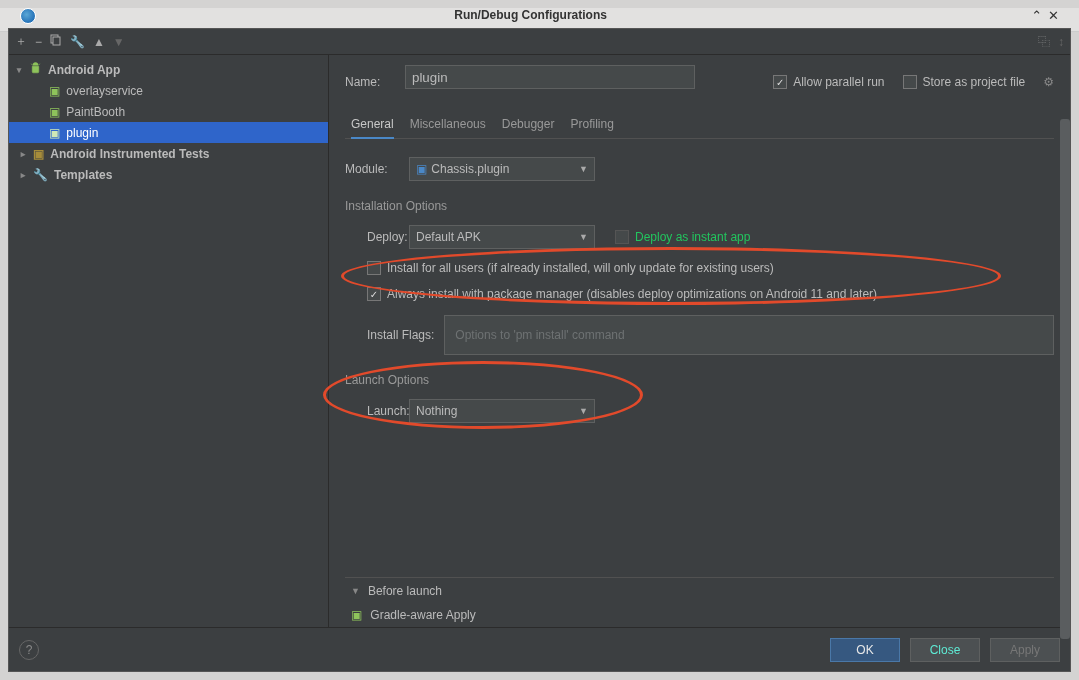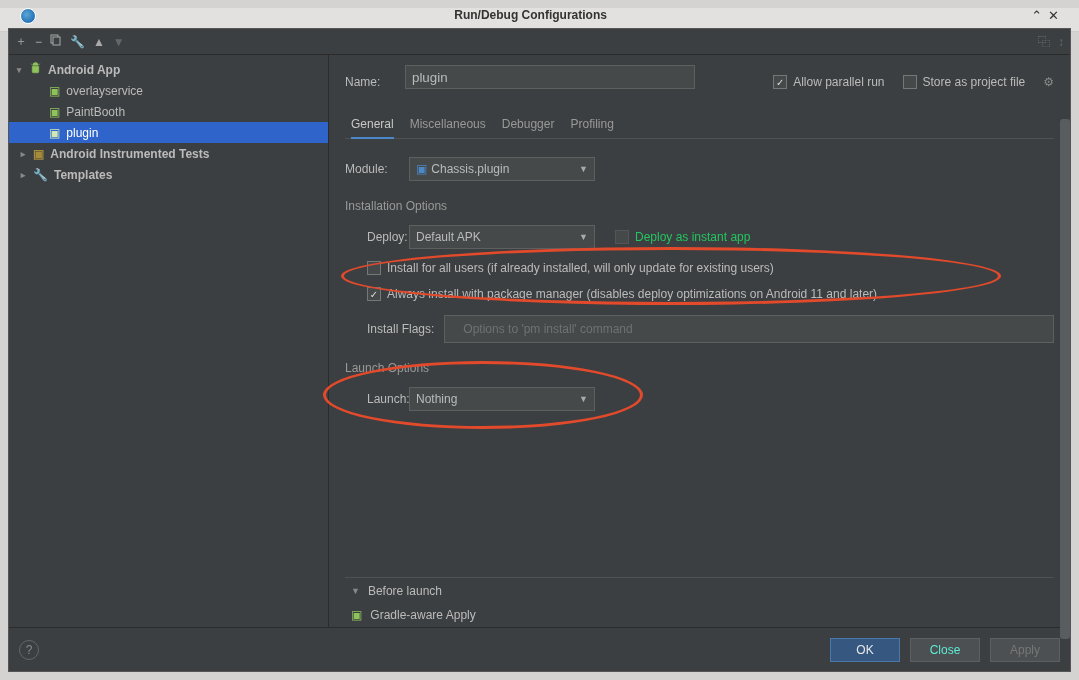--- a/index.html
+++ b/index.html
@@ -111,22 +111,22 @@
   .form-row .flabel { width: 64px; color: #bbb; padding-left: 22px; }
   .combo {
     background: #45494a; border: 1px solid #5e6060; height: 24px;
     display: inline-flex; align-items: center; padding: 0 6px; color: #bbb;
     position: relative;
   }
   .combo .arrow { margin-left: 8px; color: #aaa; font-size: 9px; }
   .subchk { display: flex; align-items: center; gap: 10px; margin-top: 12px; padding-left: 22px; color: #bbb; }
   .install-flags-row { display: flex; align-items: center; margin-top: 14px; padding-left: 22px; gap: 10px; }
   .install-flags-row .placeholder-input {
-    flex: 1; height: 28px; background: #45494a; border: 1px solid #5e6060;
-    color: #6e7273; padding: 0 18px; display: flex; align-items: center;
+    flex: 1; height: 40px; background: #45494a; border: 1px solid #5e6060;
+    color: #6e7273; padding: 0 10px; display: flex; align-items: center;
   }
   .before-launch {
     border-top: 1px solid #515151;
     display: flex; align-items: center; height: 26px; gap: 8px; color: #bbb;
     padding-left: 6px;
     margin-top: auto;
   }
   .gradlerow { display: flex; align-items: center; height: 24px; gap: 8px; padding-left: 6px; color: #bbb; }
   .footer {
     height: 44px; border-top: 1px solid #2b2b2b;

